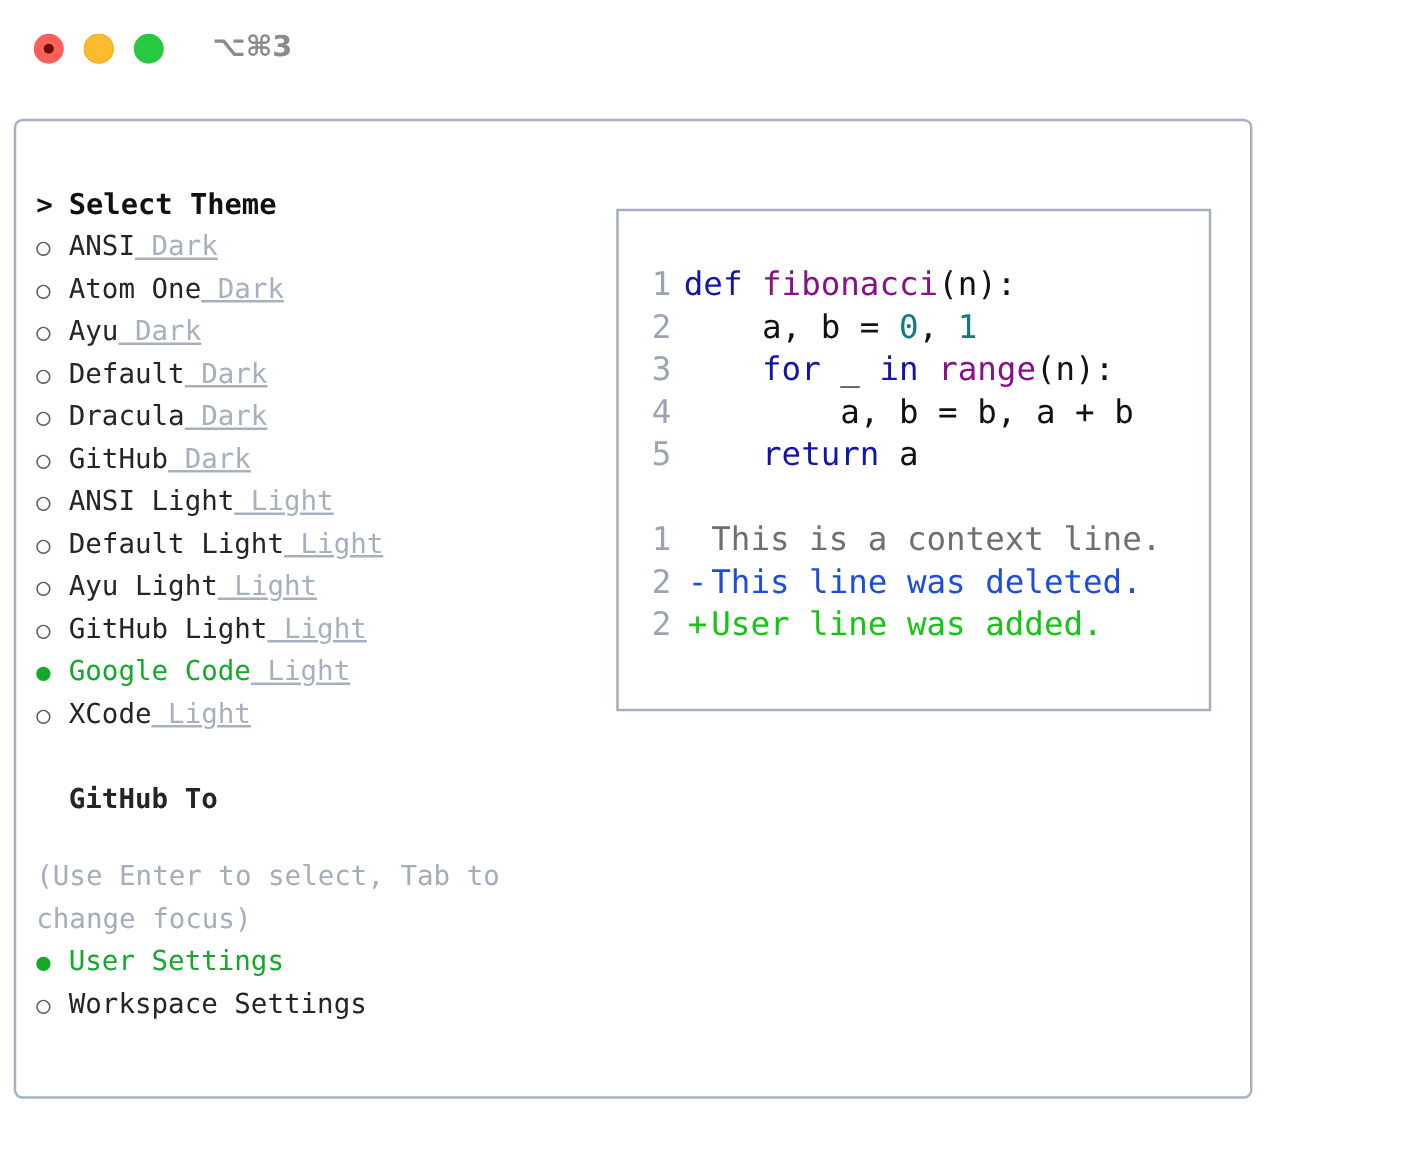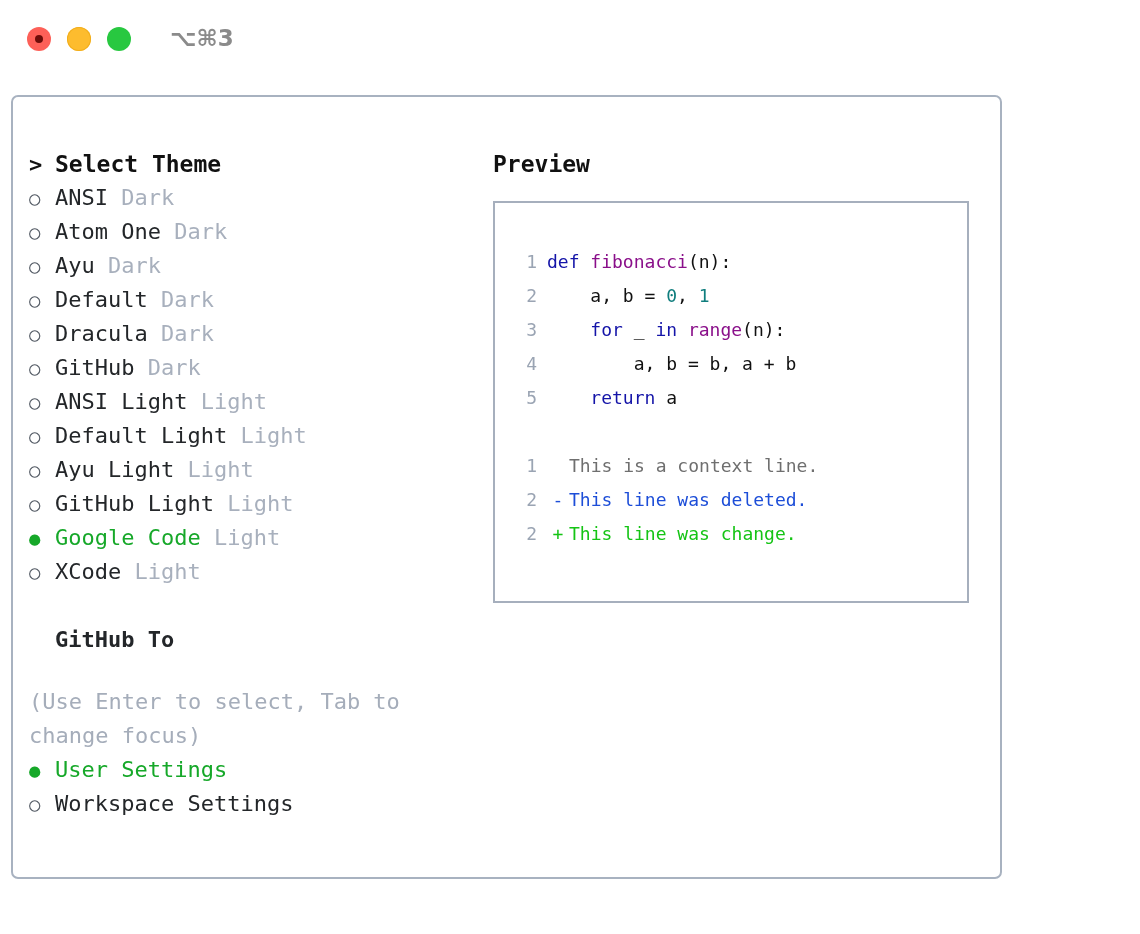--- a/index.html
+++ b/index.html
@@ -94,21 +94,21 @@
   .marker.sel { color: #16a829; font-size: 19px; }
   .marker.blank { color: transparent; }
   #select-theme-header {
     font-weight: bold;
     color: #111111;
     font-size: 23px;
   }
   #select-theme-header .marker { color: #111111; font-weight: bold; font-size: 22px; }
   .name { color: #232629; }
   .name.selected { color: #16a829; }
-  .variant { color: #a8b0bd; }
+  .variant { color: #a8b0bd; text-decoration: underline; }
 
   #apply-to-header {
     font-size: 22px;
     color: #232629;
     font-weight: bold;
   }
 
   .spacer { height: 34px; }
 
   #hint {
@@ -135,21 +135,21 @@
   #preview-box {
     margin-top: 20px;
     width: 476px;
     height: 402px;
     border: 2px solid #a6afbd;
     background: #ffffff;
     box-sizing: border-box;
     padding: 42px 0 0 0;
   }
   .code-line {
-    font-size: 18px;
+    font-size: 26px;
     line-height: 34px;
     white-space: pre;
     padding-left: 16px;
   }
   .lineno {
     display: inline-block;
     width: 26px;
     text-align: right;
     color: #9aa4b3;
   }
@@ -208,32 +208,31 @@
 
       <div id="hint">(Use Enter to select, Tab to change focus)</div>
 
       <div id="apply-to-list">
           <div class="row"><span class="marker sel">●</span><span class="name selected">User Settings</span></div>
           <div class="row"><span class="marker">○</span><span class="name">Workspace Settings</span></div>
         </div>
     </div>
 
     <div id="right-col">
-      <div id="preview-title">Preview</div>
       <div id="preview-box">
         <div id="code-block">
             <div class="code-line"><span class="lineno">1</span><span class="codetext"><span class="kw">def</span><span class="pl"> </span><span class="fn">fibonacci</span><span class="pl">(n):</span></span></div>
             <div class="code-line"><span class="lineno">2</span><span class="codetext"><span class="pl">    a, b = </span><span class="num">0</span><span class="pl">, </span><span class="num">1</span></span></div>
             <div class="code-line"><span class="lineno">3</span><span class="codetext"><span class="pl">    </span><span class="kw">for</span><span class="pl"> _ </span><span class="kw">in</span><span class="pl"> </span><span class="fn">range</span><span class="pl">(n):</span></span></div>
             <div class="code-line"><span class="lineno">4</span><span class="codetext"><span class="pl">        a, b = b, a + b</span></span></div>
             <div class="code-line"><span class="lineno">5</span><span class="codetext"><span class="pl">    </span><span class="kw">return</span><span class="pl"> a</span></span></div>
           </div>
         <div class="diff-gap"></div>
         <div id="diff-block">
             <div class="code-line"><span class="lineno">1</span><span class="codetext ctx"><span class="dmark"> </span><span>This is a context line.</span></span></div>
             <div class="code-line"><span class="lineno">2</span><span class="codetext del"><span class="dmark">-</span><span>This line was deleted.</span></span></div>
-            <div class="code-line"><span class="lineno">2</span><span class="codetext add"><span class="dmark">+</span><span>This line was change.</span></span></div>
+            <div class="code-line"><span class="lineno">2</span><span class="codetext add"><span class="dmark">+</span><span>User line was added.</span></span></div>
           </div>
       </div>
     </div>
 
   </div>
 </div>
 
 </body></html>

